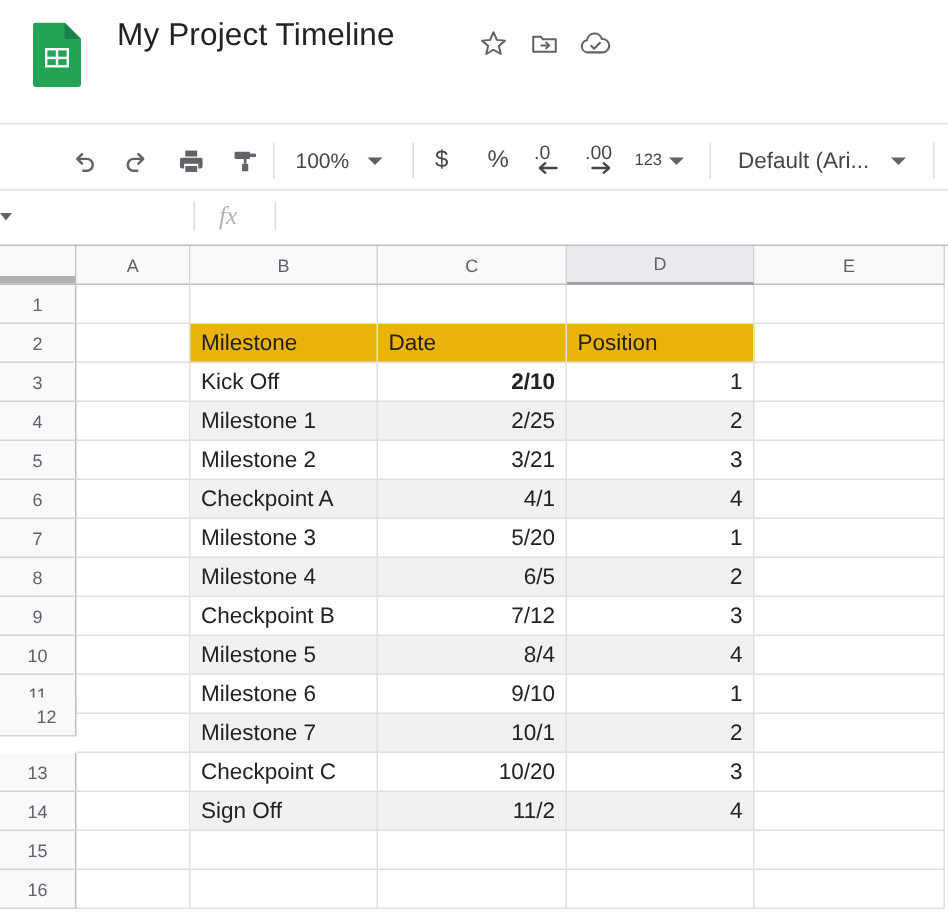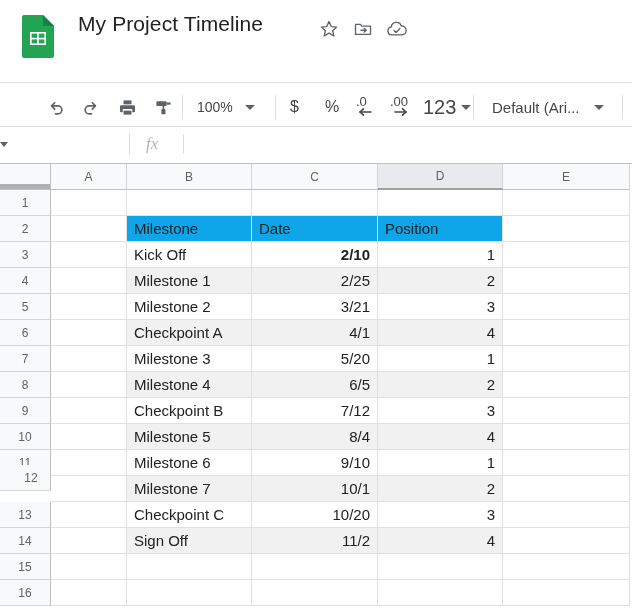--- a/index.html
+++ b/index.html
@@ -147,21 +147,21 @@
   .cell {
     position: absolute; height: 26px;
     border-right: 1px solid #e0e0e0; border-bottom: 1px solid #e0e0e0;
     display: flex; align-items: center;
     font-size: 15px; color: #222222;
     padding: 0 7px;
     overflow: hidden; white-space: nowrap;
   }
   .cell.r { justify-content: flex-end; }
   .cell.l { justify-content: flex-start; }
-  .cell.hdr { background: #0ea5e9; }
+  .cell.hdr { background: #eab308; }
   .cell.band { background: #f1f1f1; }
 </style>
 </head>
 <body>
 
 <div class="titlebar">
 
   <div class="sheets-logo">
     <svg width="32" height="43" viewBox="0 0 32 43">
       <path d="M2 0 H21 L32 11 V41 A2 2 0 0 1 30 43 H2 A2 2 0 0 1 0 41 V2 A2 2 0 0 1 2 0 Z" fill="#23a455"></path>
@@ -258,21 +258,21 @@
   <div style="position:relative;width:30px;height:24px;">
     <span style="position:absolute;left:2px;top:-1px;font-size:13px;color:#444746;">.00</span>
     <svg style="position:absolute;left:6px;top:12px;" width="14" height="10" viewBox="0 0 14 10" fill="none" stroke="#444746" stroke-width="1.6" stroke-linecap="round" stroke-linejoin="round">
       <path d="M1 5 H12"></path>
         <polyline points="8.5,1.8 12,5 8.5,8.2"></polyline>
     </svg>
   </div>
 </div>
 
 <div class="tb-text" style="left:423px;">
-  <span style="font-size:20px;">123</span>
+  <span style="font-size:11px;">123</span>
   <span class="caret" style="margin-left:5px;"></span>
 </div>
 
 <div class="tb-sep" style="left:473px;"></div>
 
 <div class="tb-text" style="left:492px;">
   <span style="font-size:15px;">Default (Ari...</span>
   <span class="caret" style="margin-left:14px;"></span>
 </div>
 

